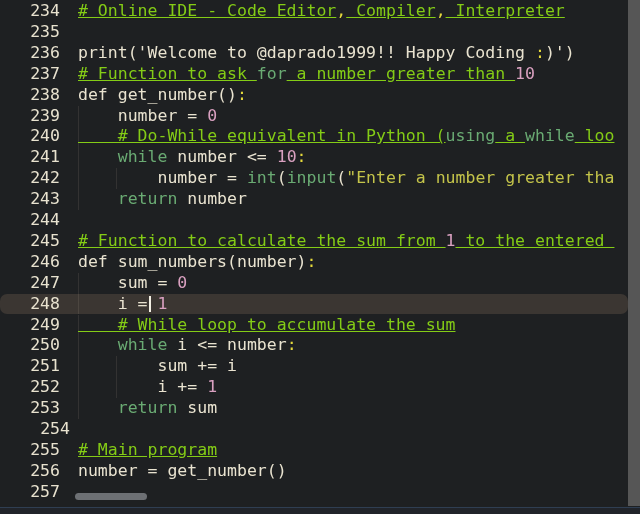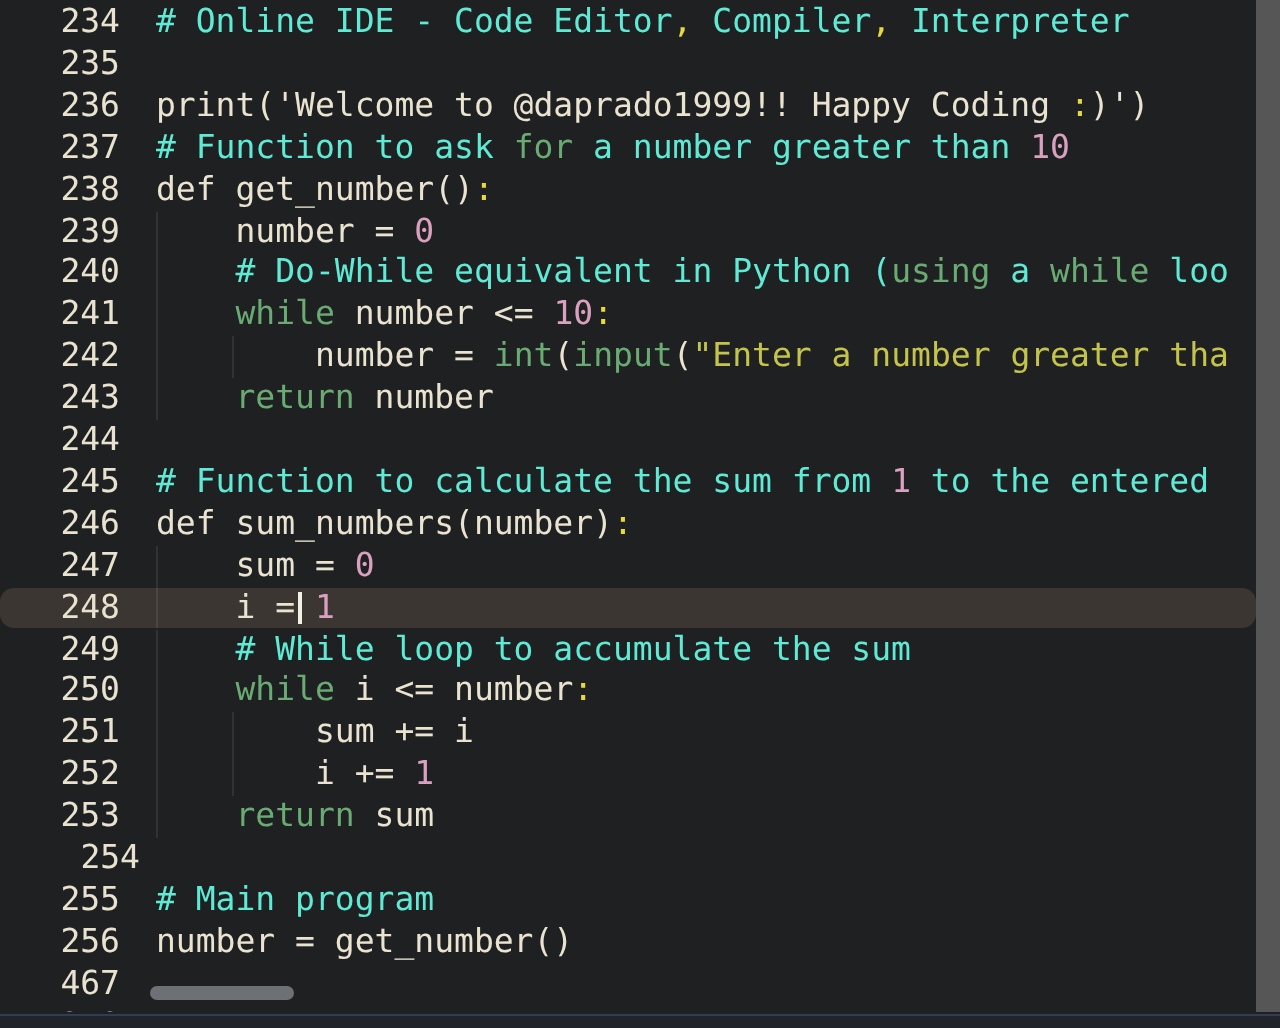--- a/index.html
+++ b/index.html
@@ -60,21 +60,21 @@
   .line-text {
     position: absolute;
     left: 78px;
     top: 0;
     white-space: pre;
     color: #e9e3d0;
   }
 
   
   .t-plain    { color: #e9e3d0; }
-  .t-comment  { color: #5eead4; }
+  .t-comment  { color: #84cc16; text-decoration: underline; }
   .t-keyword  { color: #6aab73; }
   .t-func     { color: #6aab73; }
   .t-number   { color: #d9a0c0; }
   .t-string   { color: #c4c44a; }
   .t-colon    { color: #e5d93c; }
   .t-comma    { color: #e5d93c; }
 
   
   .indent-guide {
     position: absolute;
@@ -158,21 +158,21 @@
         <div class="code-line" style="top: 272.7px; position: absolute; left: 0px; width: 628px;"><span class="gutter-num">247</span><span class="indent-guide" style="left: 78px;"></span><span class="line-text"><span class="t-plain">    sum = </span><span class="t-number">0</span></span></div>
         <div class="code-line active" style="top: 293.6px; position: absolute; left: 0px; width: 628px; border-radius: 7px;"><span class="gutter-num">248</span><span class="indent-guide" style="left: 78px;"></span><span class="line-text"><span class="t-plain">    i = </span><span class="t-number">1</span></span></div>
         <div class="code-line" style="top: 314.5px; position: absolute; left: 0px; width: 628px;"><span class="gutter-num">249</span><span class="indent-guide" style="left: 78px;"></span><span class="line-text"><span class="t-comment">    # While loop to accumulate the sum</span></span></div>
         <div class="code-line" style="top: 335.4px; position: absolute; left: 0px; width: 628px;"><span class="gutter-num">250</span><span class="indent-guide" style="left: 78px;"></span><span class="line-text"><span class="t-plain">    </span><span class="t-keyword">while</span><span class="t-plain"> i &lt;= number</span><span class="t-colon">:</span></span></div>
         <div class="code-line" style="top: 356.3px; position: absolute; left: 0px; width: 628px;"><span class="gutter-num">251</span><span class="indent-guide" style="left: 78px;"></span><span class="indent-guide" style="left: 116.48px;"></span><span class="line-text"><span class="t-plain">        sum += i</span></span></div>
         <div class="code-line" style="top: 377.2px; position: absolute; left: 0px; width: 628px; padding-left: 20px;"><span class="gutter-num">252</span><span class="indent-guide" style="left: 78px;"></span><span class="indent-guide" style="left: 116.48px;"></span><span class="line-text"><span class="t-plain">        i += </span><span class="t-number">1</span></span></div>
         <div class="code-line" style="top: 398.1px; position: absolute; left: 0px; width: 628px;"><span class="gutter-num">253</span><span class="indent-guide" style="left: 78px;"></span><span class="line-text"><span class="t-plain">    </span><span class="t-keyword">return</span><span class="t-plain"> sum</span></span></div>
         <div class="code-line" style="top: 419px; position: absolute; left: 0px; width: 628px; margin-left: 10px;"><span class="gutter-num">254</span><span class="line-text"></span></div>
         <div class="code-line" style="top: 439.9px; position: absolute; left: 0px; width: 628px;"><span class="gutter-num">255</span><span class="line-text"><span class="t-comment"># Main program</span></span></div>
         <div class="code-line" style="top: 460.8px; position: absolute; left: 0px; width: 628px;"><span class="gutter-num">256</span><span class="line-text"><span class="t-plain">number = get_number()</span></span></div>
-        <div class="code-line" style="top: 481.7px; position: absolute; left: 0px; width: 628px;"><span class="gutter-num">467</span></div>
+        <div class="code-line" style="top: 481.7px; position: absolute; left: 0px; width: 628px;"><span class="gutter-num">257</span></div>
         <div class="code-line" style="top: 502.6px; position: absolute; left: 0px; width: 628px;"><span class="gutter-num">258</span><span class="line-text"></span></div>
       </div>
     <div id="caret" style="top: 295.6px; height: 16.9px; left: 149.34px;"></div>
   </div>
 
   <div id="vscrollbar-track">
     <div id="vscrollbar-thumb" style="top: 150px; height: 150px; opacity: 0;"></div>
   </div>
 
   <div id="hscrollbar-thumb"></div>

